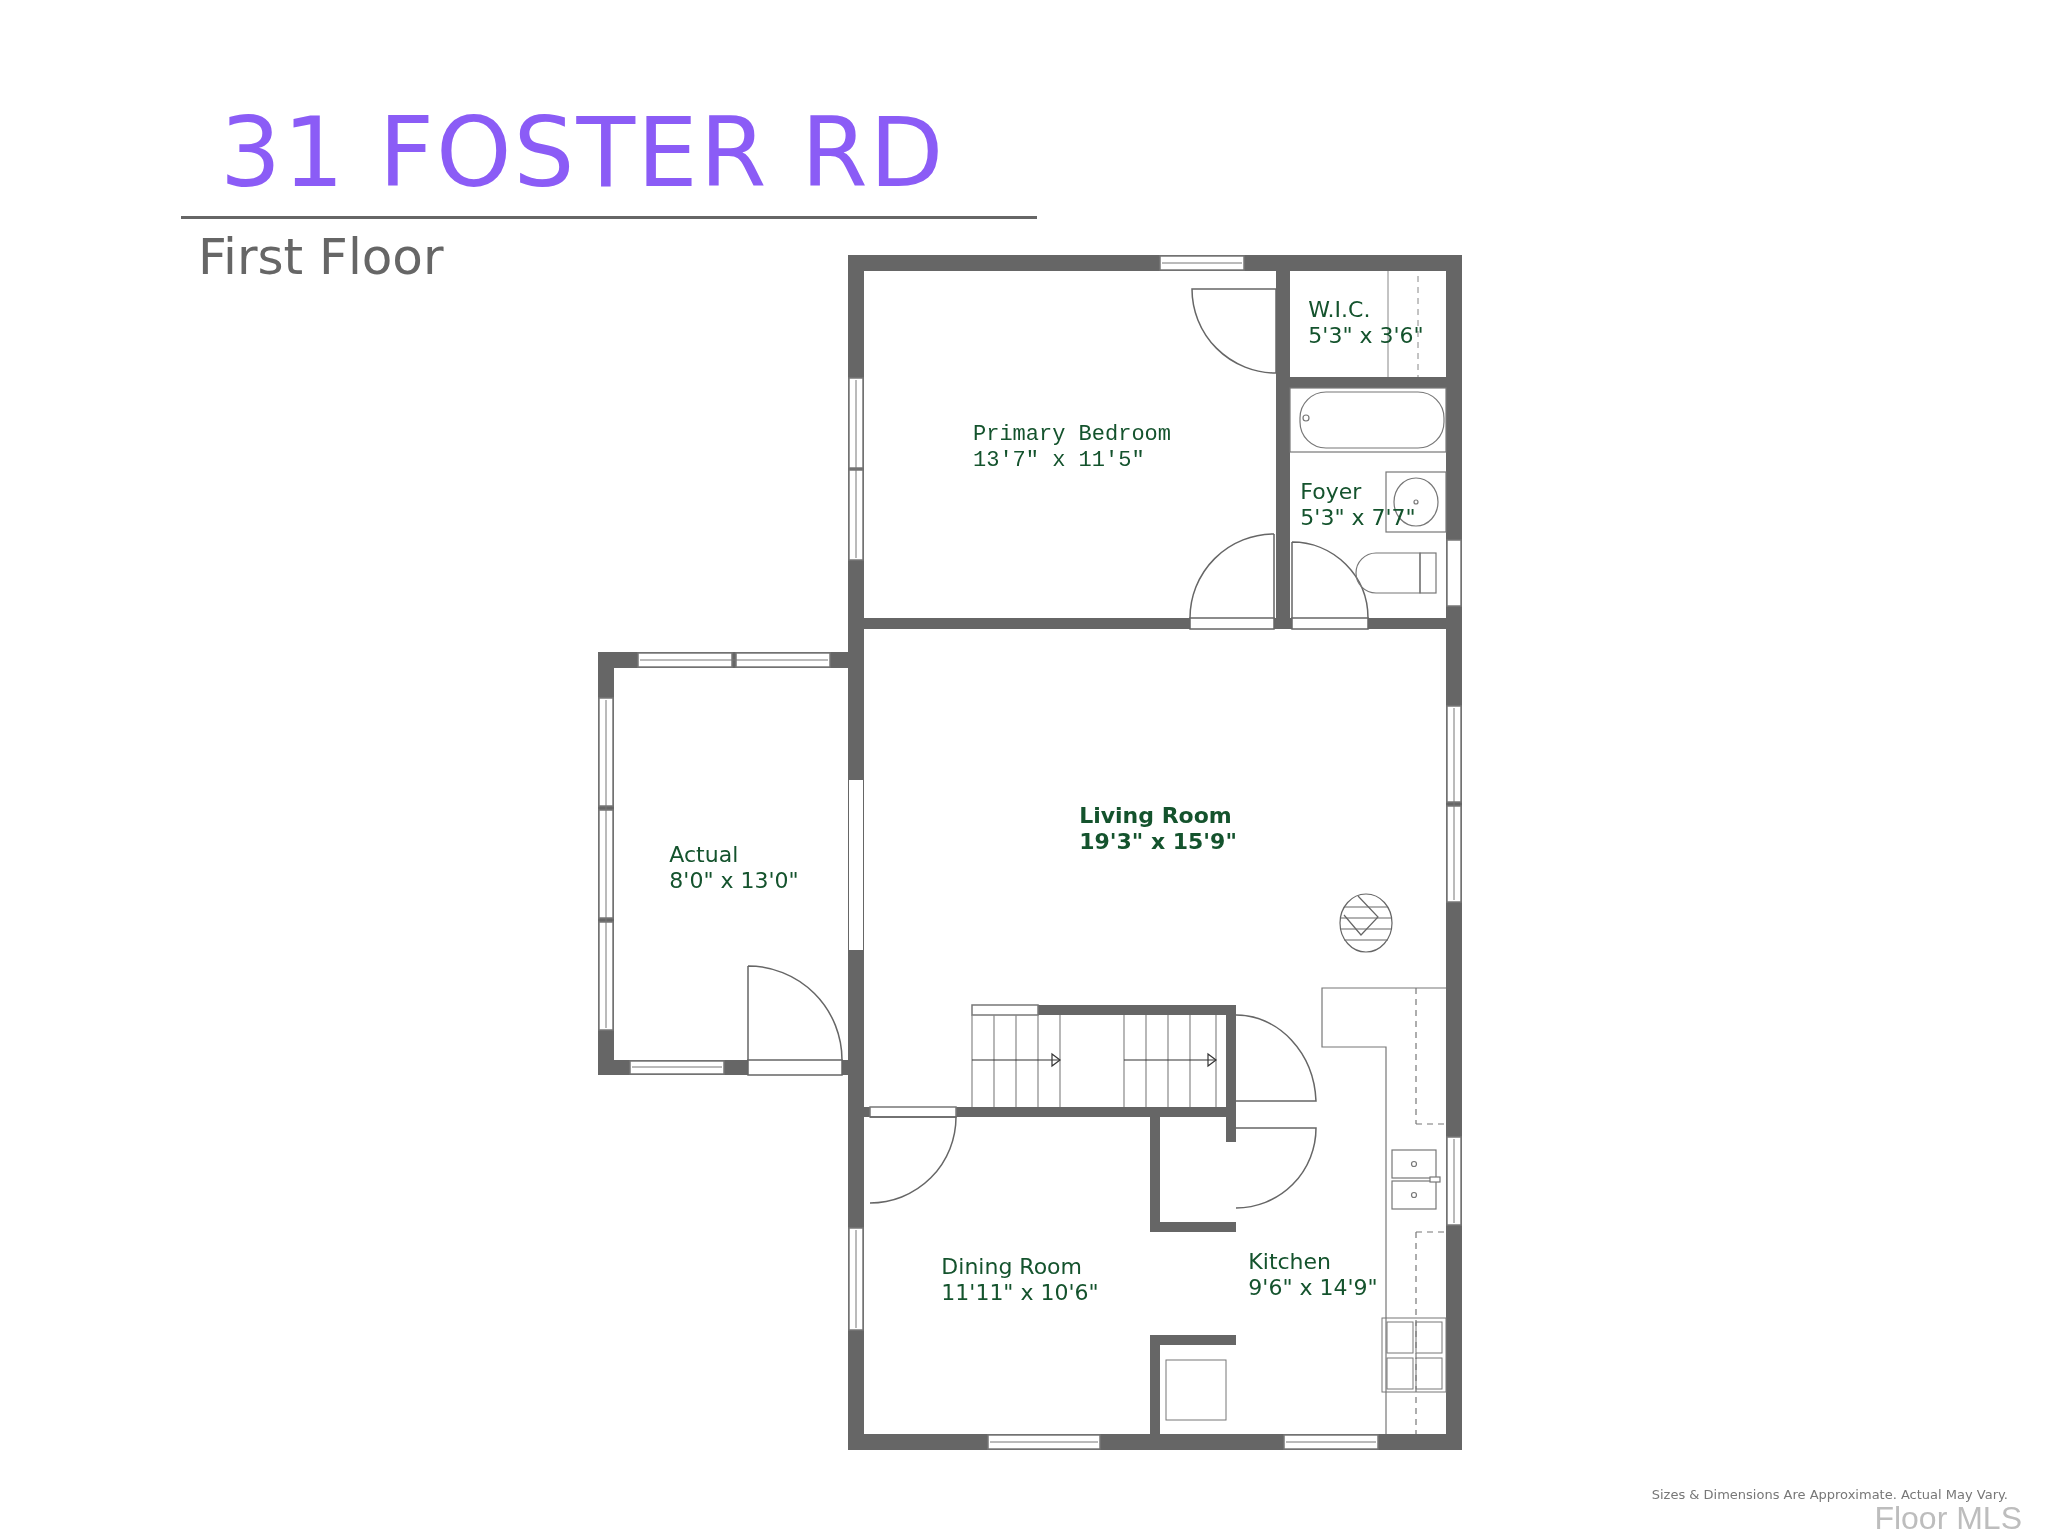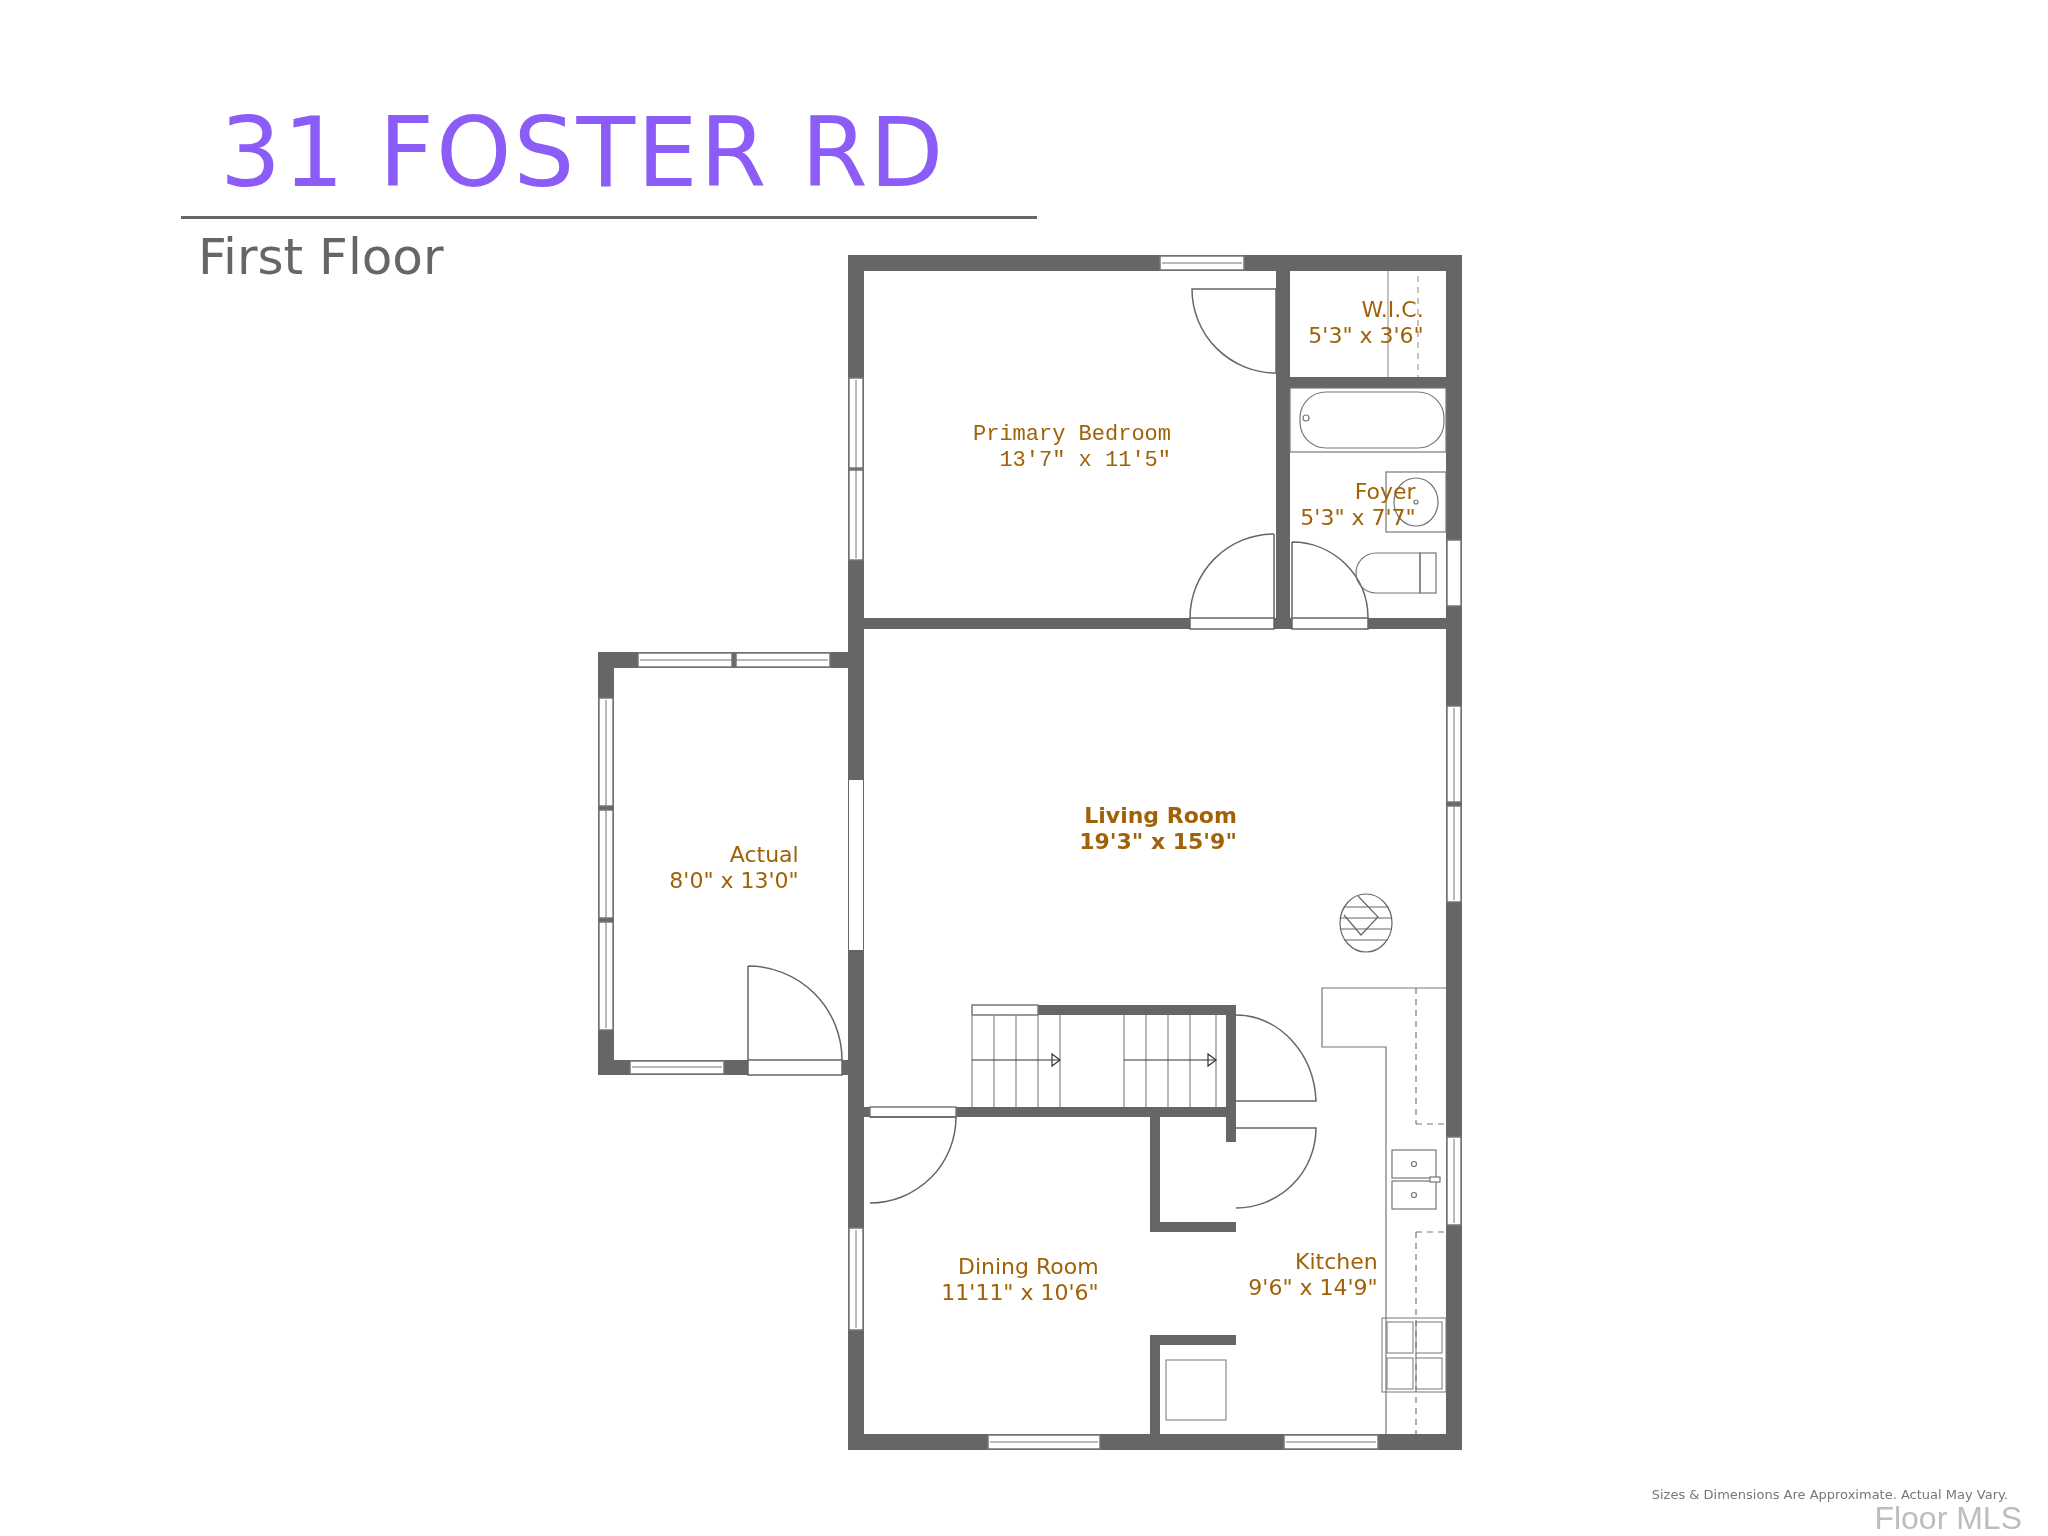--- a/index.html
+++ b/index.html
@@ -3,21 +3,21 @@
 <meta charset="utf-8">
 <style>
   html, body { margin:0; padding:0; background:#ffffff; }
   body { width:2048px; height:1536px; position:relative; overflow:hidden; font-family:"DejaVu Sans", sans-serif; color:#666; }
   .title { position:absolute; left:196px; top:105px; font-size:96px; letter-spacing:2px; color:#8b5cf6; line-height:1; font-family:"DejaVu Sans", sans-serif;margin-left:24px; }
   .title-rule { position:absolute; left:181px; top:216px; width:856px; height:3px; background:#666666; }
   .subtitle { position:absolute; left:198px; top:232px; font-size:50px; color:#666666; line-height:1; }
   .footer-note { position:absolute; left:0; width:2008px; top:1487px; text-align:right; font-size:13px; color:#777; }
   .watermark { position:absolute; right:26px; top:1500px; font-size:32px; color:#bdbdbd; font-family:"Liberation Sans", sans-serif; }
   svg.plan { position:absolute; left:0; top:0; }
-  .room-label { position:absolute; text-align:right; font-size:22px; color:#a16207; line-height:26px; transform:translate(-50%,-50%); white-space:nowrap; }
+  .room-label { position:absolute; text-align:left; font-size:22px; color:#14532d; line-height:26px; transform:translate(-50%,-50%); white-space:nowrap; }
 </style>
 </head>
 <body>
 
 <div class="title">31 FOSTER RD</div>
 <div class="title-rule"></div>
 <div class="subtitle">First Floor</div>
 
 <svg class="plan" width="2048" height="1536" viewBox="0 0 2048 1536" xmlns="http://www.w3.org/2000/svg">
   <g fill="#666666">

